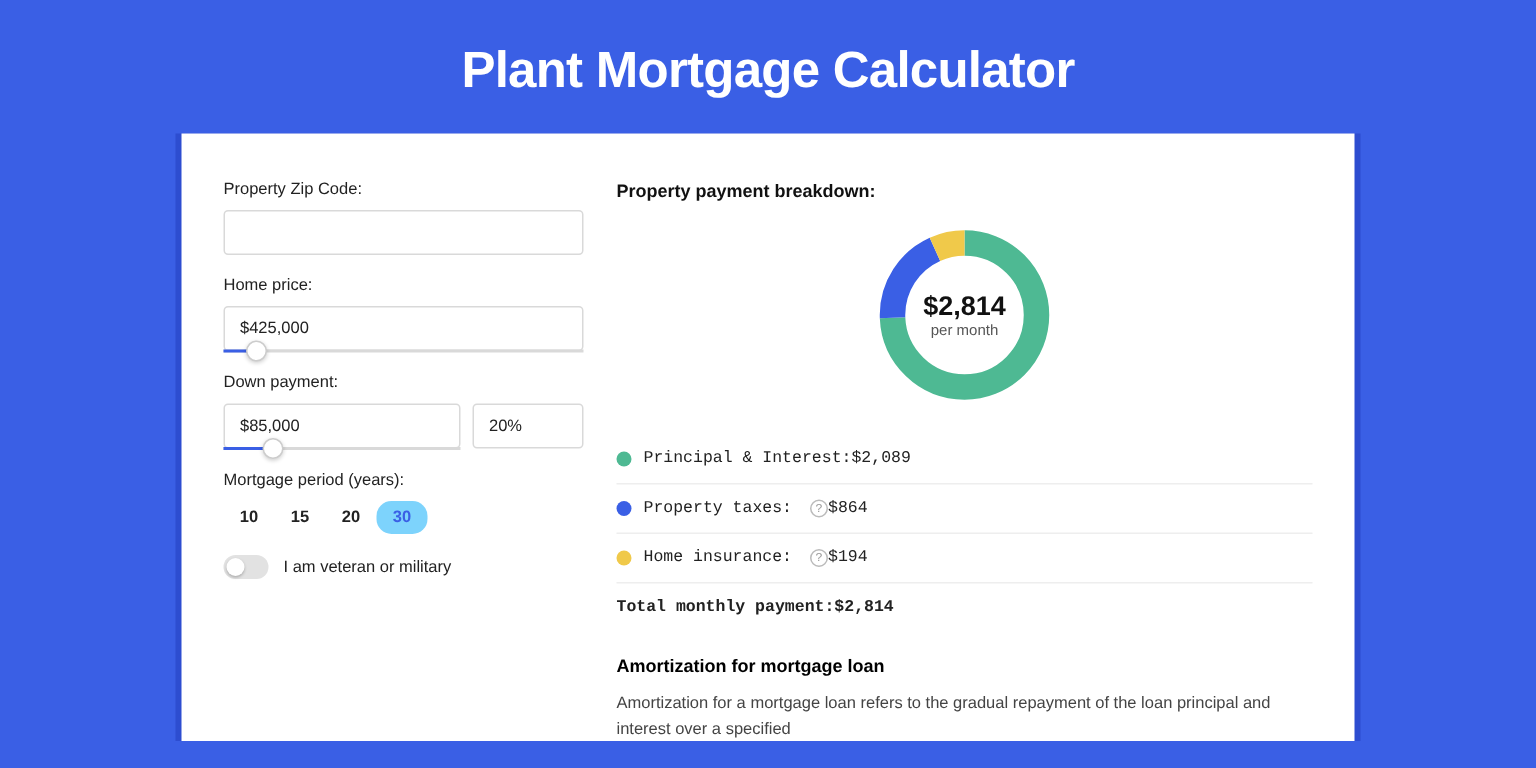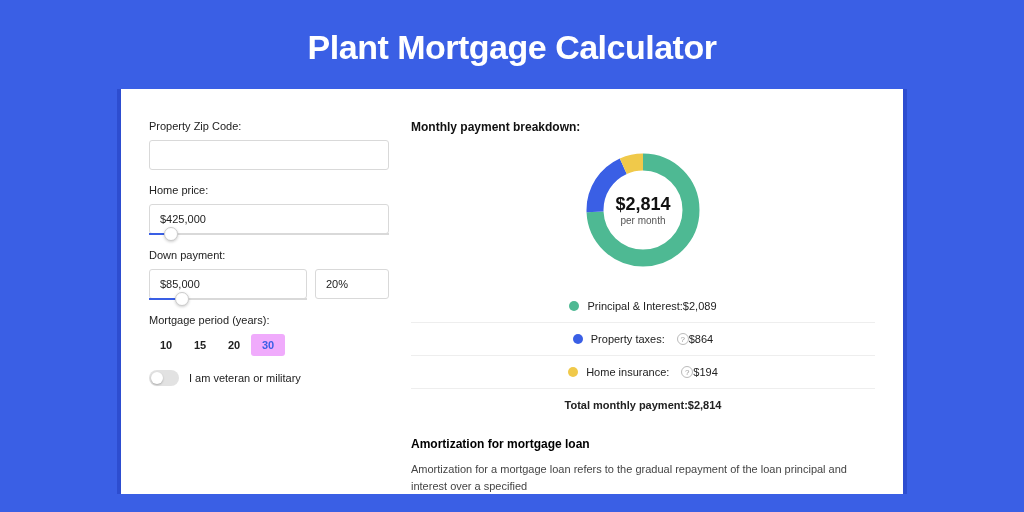--- a/index.html
+++ b/index.html
@@ -16,36 +16,36 @@
   .field { width: 100%; height: 30px; border: 1px solid #d9d9d9; border-radius: 3px; background: #fff; font-size: 11px; padding: 0 10px; color: #222; }
   .group { margin-bottom: 14px; position: relative; }
   .slider-track { height: 2px; background: #d9d9d9; position: relative; margin-top: -1px; }
   .slider-fill { position: absolute; top: 0; left: 0; height: 2px; background: #3a5fe5; }
   .slider-thumb { position: absolute; top: -6px; width: 14px; height: 14px; background: #fff; border: 1px solid #ccc; border-radius: 50%; box-shadow: 0 1px 3px rgba(0,0,0,0.2); transform: translateX(-50%); }
   .row-2 { display: flex; gap: 8px; }
   .row-2 .a { flex: 0 0 158px; position: relative; }
   .row-2 .b { flex: 1; }
   .periods { display: flex; gap: 0; }
   .periods button { width: 34px; height: 22px; font-size: 11px; border: none; background: transparent; color: #222; font-weight: 600; border-radius: 3px; cursor: pointer; }
-  .periods button.active { background: #f0abfc; color: #3a5fe5; }
+  .periods button.active { background: #7dd3fc; color: #3a5fe5; border-radius: 10px; }
   .toggle-row { display: flex; align-items: center; gap: 10px; margin-top: 12px; }
   .toggle { width: 30px; height: 16px; background: #e2e2e2; border-radius: 10px; position: relative; }
   .toggle::after { content: ""; position: absolute; left: 2px; top: 2px; width: 12px; height: 12px; background: #fff; border-radius: 50%; box-shadow: 0 1px 2px rgba(0,0,0,0.25); }
   .toggle-lbl { font-size: 11px; color: #222; }
 
   .sect-title { font-size: 12px; font-weight: 700; color: #111; margin-bottom: 14px; }
   .donut-wrap { display: flex; justify-content: center; margin-bottom: 18px; }
   .donut { position: relative; width: 124px; height: 124px; }
   .donut svg { transform: rotate(-90deg); }
   .donut-center { position: absolute; inset: 0; display: flex; flex-direction: column; align-items: center; justify-content: center; }
   .donut-amt { font-size: 18px; font-weight: 700; color: #111; }
   .donut-sub { font-size: 10px; color: #555; }
 
   .legend { }
-  .legend-row { display: flex; align-items: center; justify-content: center; padding: 10px 0; border-bottom: 1px solid #eee; font-size: 11px; color: #222; }
+  .legend-row { display: flex; align-items: center; justify-content: flex-start; padding: 10px 0; border-bottom: 1px solid #eee; font-size: 11px; color: #222; font-family: Liberation Mono, monospace; }
   .legend-row:last-child { border-bottom: none; }
   .legend-left { display: flex; align-items: center; gap: 8px; }
   .dot { width: 10px; height: 10px; border-radius: 50%; }
   .info { width: 12px; height: 12px; border: 1px solid #bbb; border-radius: 50%; display: inline-flex; align-items: center; justify-content: center; font-size: 8px; color: #999; margin-left: 4px; }
   .legend-val { font-weight: 400; }
   .legend-row.total .legend-left, .legend-row.total .legend-val { font-weight: 700; }
   .amort-title { font-size: 12px; font-weight: 700; color: #000000; margin: 16px 0 10px; }
   .amort-body { font-size: 11px; color: #444; line-height: 1.5; }
 </style>
 </head>
@@ -103,21 +103,21 @@
       </div>
 
       <div class="toggle-row">
         <div class="toggle"></div>
         <span class="toggle-lbl">I am veteran or military</span>
       </div>
 
     </div>
 
     <div class="right">
-      <div class="sect-title">Monthly payment breakdown:</div>
+      <div class="sect-title">Property payment breakdown:</div>
 
       <div class="donut-wrap">
         <div class="donut">
           <svg id="donut-svg" width="124" height="124" viewBox="0 0 124 124">
                 <circle cx="62" cy="62" r="48" fill="none" stroke="#4eb993" stroke-width="17" stroke-dasharray="223.8903898797127 77.70250486490744" stroke-dashoffset="0"></circle>
                 <circle cx="62" cy="62" r="48" fill="none" stroke="#3a5fe5" stroke-width="17" stroke-dasharray="56.91038632174602 244.68250842287412" stroke-dashoffset="-223.8903898797127"></circle>
                 <circle cx="62" cy="62" r="48" fill="none" stroke="#f0c94a" stroke-width="17" stroke-dasharray="20.792118543161443 280.8007762014587" stroke-dashoffset="-280.8007762014587"></circle>
               </svg>
           <div class="donut-center">
             <div class="donut-amt">$2,814</div>

